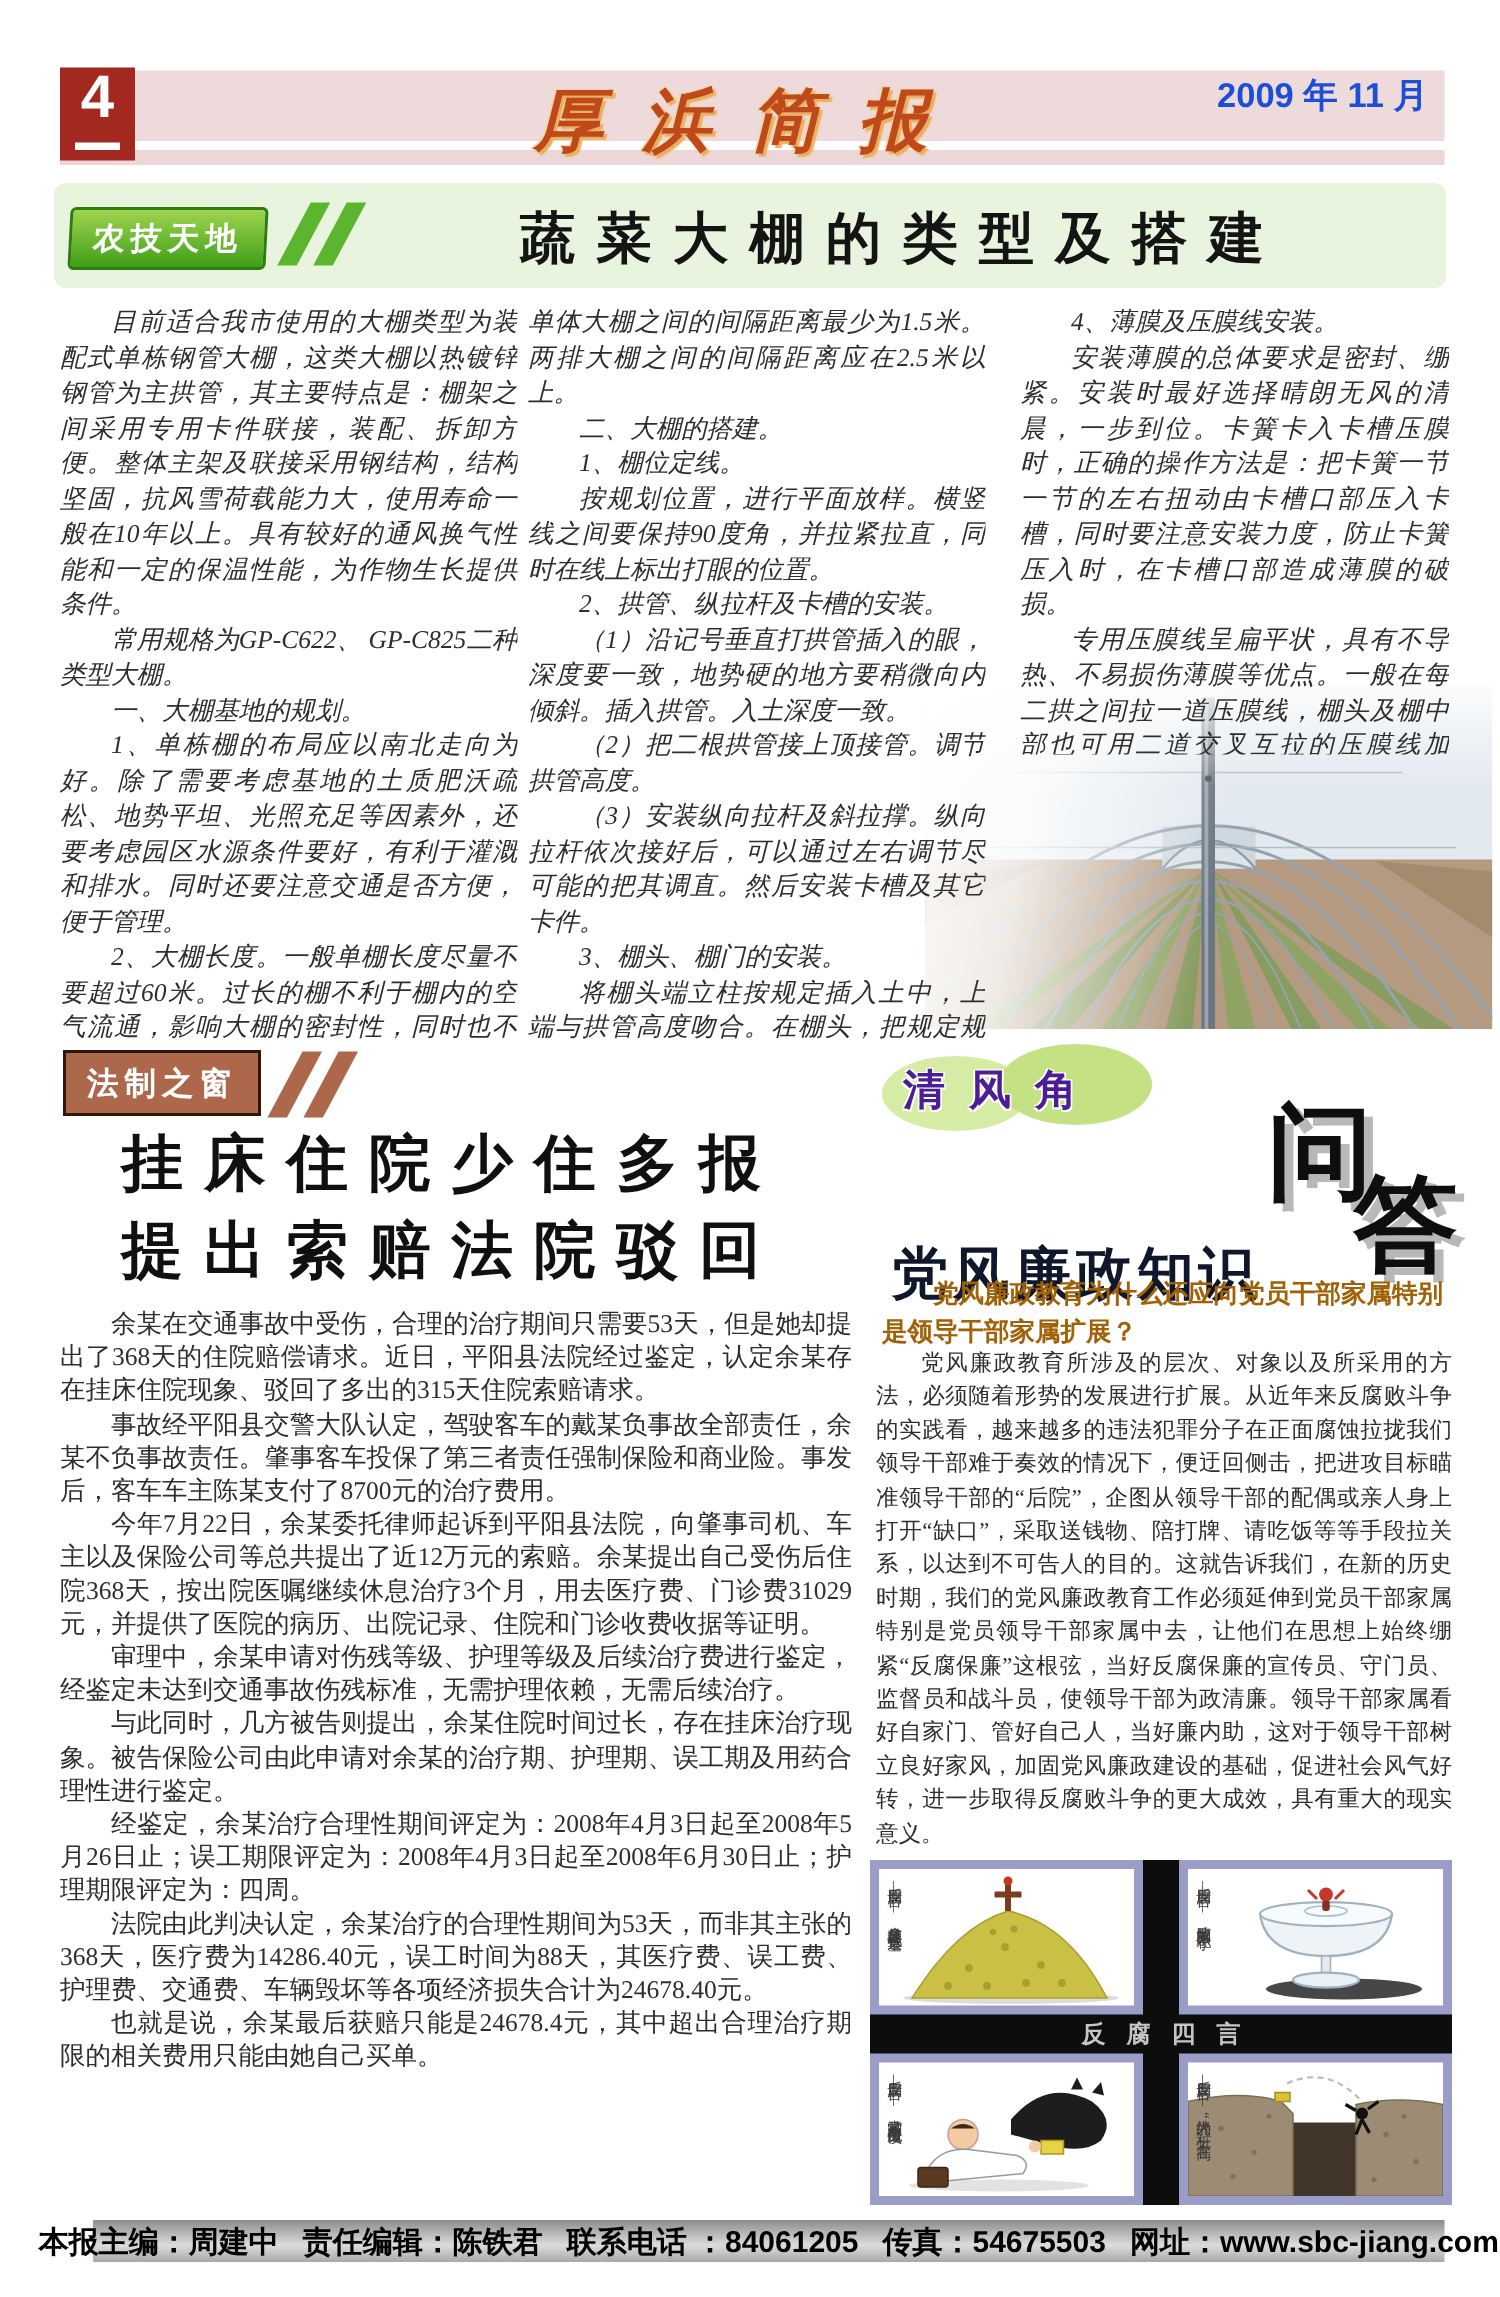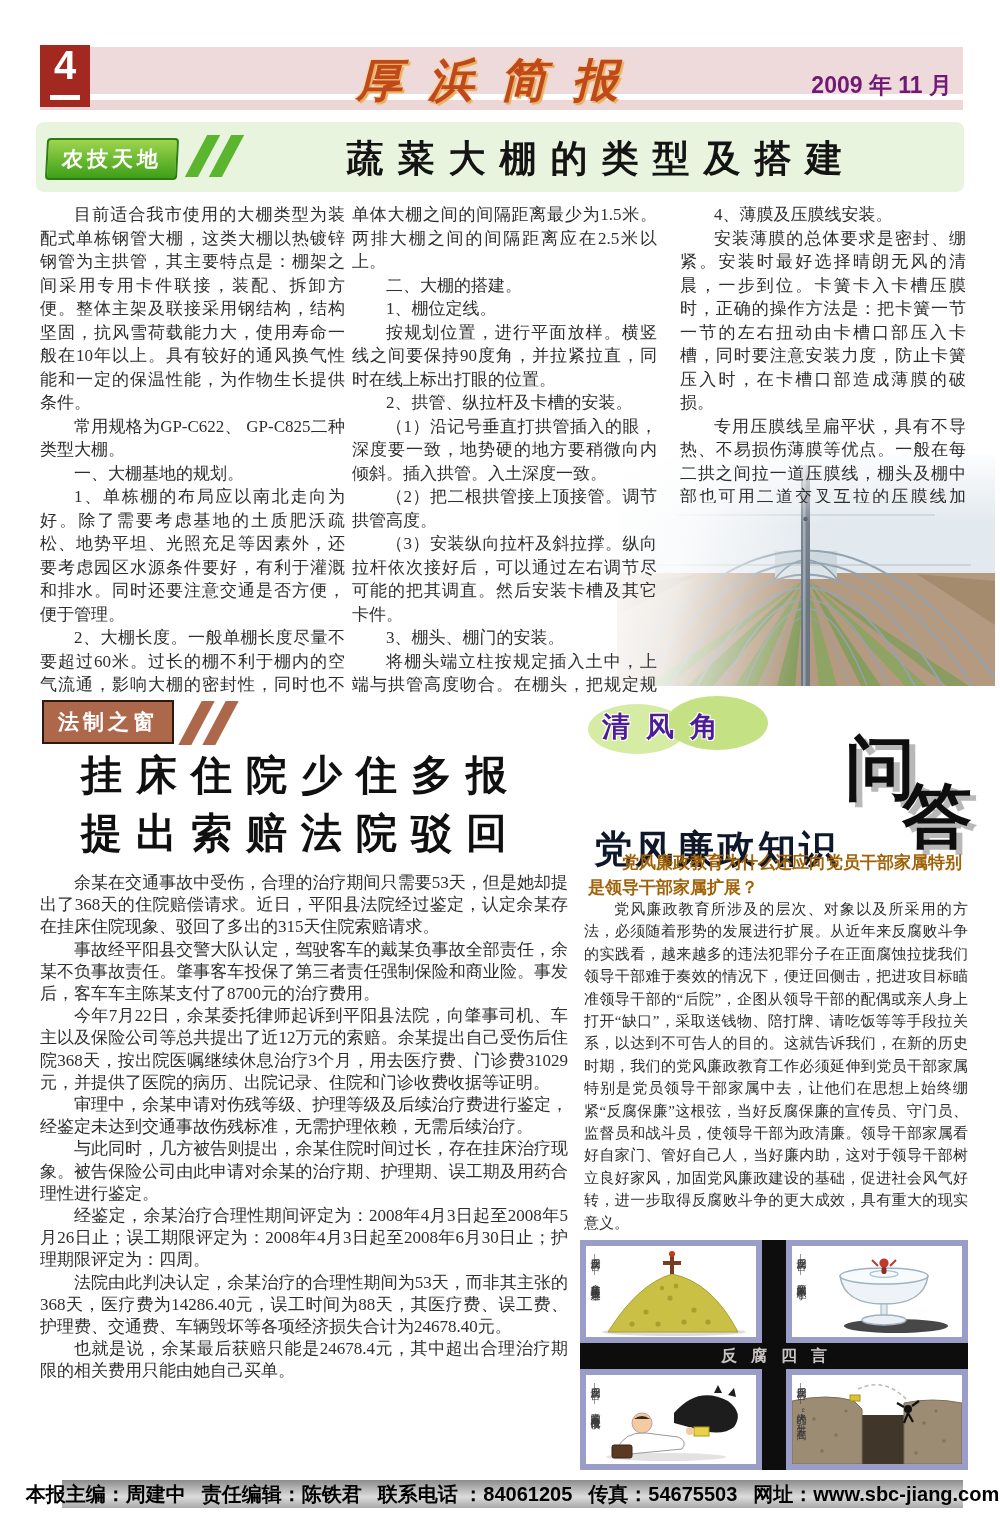--- a/index.html
+++ b/index.html
@@ -8,37 +8,37 @@
 
   
   .head-band{position:absolute;left:40px;top:47px;width:923px;height:47px;background:#eedada;}
   .head-subband{position:absolute;left:40px;top:100px;width:923px;height:10px;background:#ecd6d6;}
   .page-num-box{position:absolute;left:40px;top:45px;width:50px;height:62px;background:#a3281f;z-index:3;}
   .page-num{position:absolute;left:0;top:-2px;width:50px;text-align:center;font:bold 40px "Liberation Sans",sans-serif;color:#fff;}
   .page-num-bar{position:absolute;left:10px;bottom:7px;width:30px;height:5px;background:#fff;}
   .masthead{position:absolute;left:290px;top:50px;width:420px;text-align:center;
     font:bold italic 46px "DejaVu Serif",serif;letter-spacing:26px;color:#c0491c;
     text-shadow:2px 2px 1px #e8b05c,-1px -1px 1px #f3d6a4;}
-  .issue-date{position:absolute;right:48px;top:70px;font:bold 23px "Liberation Sans",sans-serif;color:#701a75;}
+  .issue-date{position:absolute;right:48px;top:48px;font:bold 23px "Liberation Sans",sans-serif;color:#1d4ed8;}
 
   
   .agri-band{position:absolute;left:36px;top:122px;width:928px;height:70px;background:#e9f4df;border-radius:8px;}
   .agri-badge{position:absolute;left:10px;top:16px;padding:5px 14px;
     background:linear-gradient(180deg,#9ed44e,#3f9f18);border:2px solid #2c7d10;border-radius:4px;
     font:bold 21px "Liberation Sans",sans-serif;color:#fff;letter-spacing:4px;transform:skewX(-3deg);}
   .slash{position:absolute;width:13px;height:42px;transform:skewX(-28deg);}
   .slash.green{background:#5cb52e;}
   .slash.brown{background:#ad674b;}
   .agri-title{position:absolute;left:215px;right:12px;top:12px;margin:0;text-align:center;
     font:bold 37px "Liberation Sans",sans-serif;letter-spacing:14px;color:#141414;}
 
   
   .col{position:absolute;top:203px;width:305px;height:495px;overflow:hidden;
     font-size:17px;line-height:23.5px;text-align:justify;z-index:1;}
-  .col p{margin:0;}
+  .col p{margin:0;font-style:italic;}
   .ind{text-indent:2em;}
   .col1{left:40px;}
   .col2{left:352px;}
   .col3{left:680px;width:286px;height:300px;}
 
   
   .photo{position:absolute;left:617px;top:455px;width:378px;height:231px;z-index:0;overflow:hidden;}
   .photo-fade{position:absolute;inset:0;
     background:linear-gradient(100deg,rgba(255,255,255,.97) 0%,rgba(255,255,255,.8) 20%,rgba(255,255,255,0) 52%),
                linear-gradient(180deg,rgba(255,255,255,.9) 0%,rgba(255,255,255,0) 30%);}

